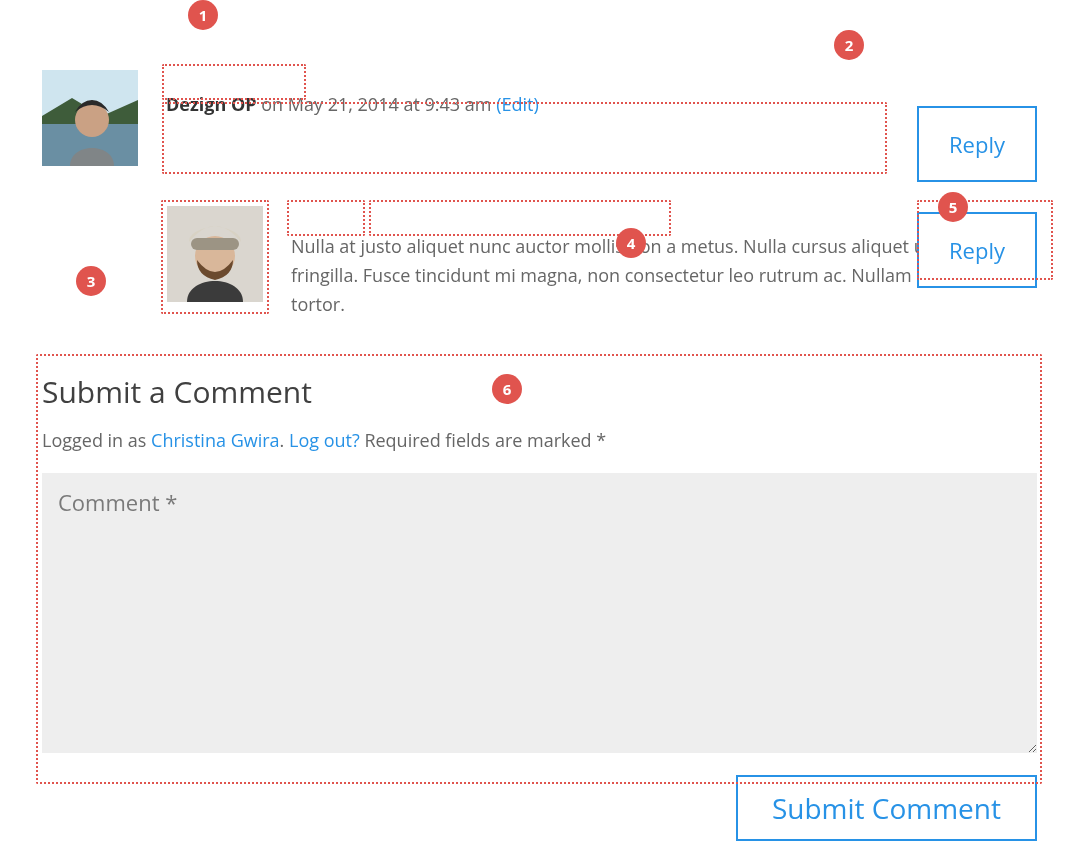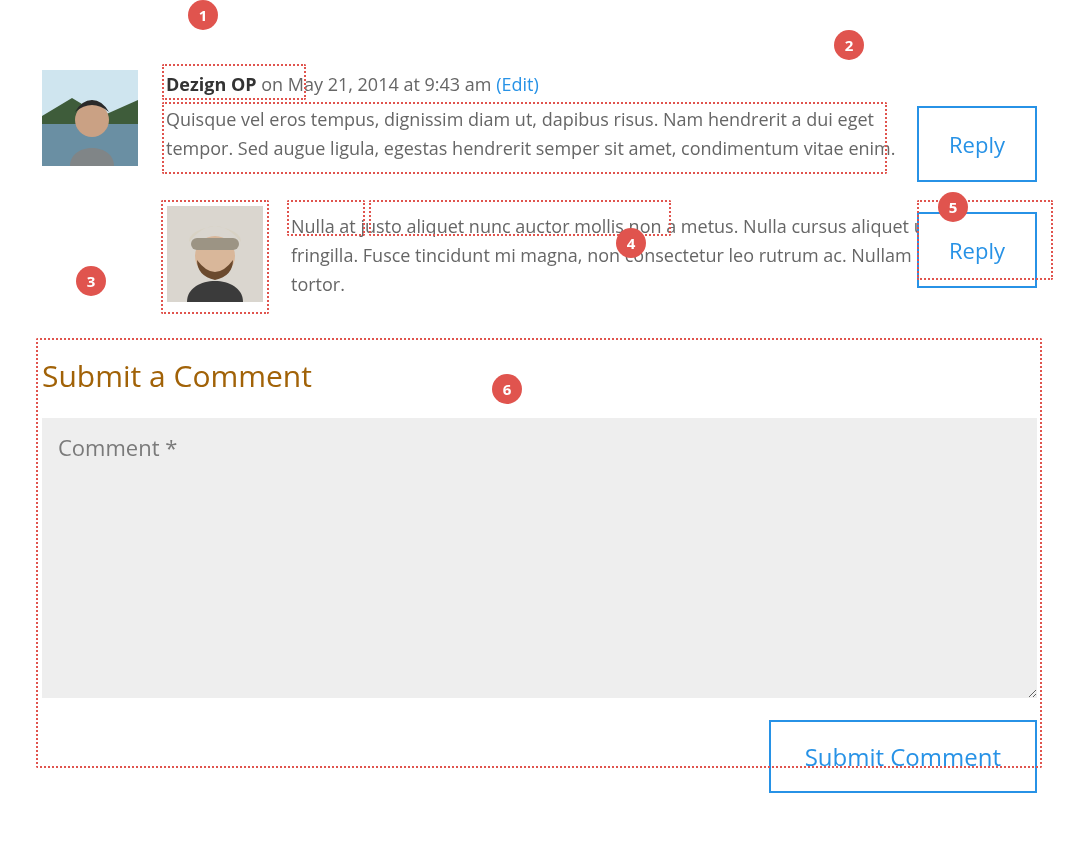--- a/index.html
+++ b/index.html
@@ -33,21 +33,21 @@
   .comment.child  { margin-left: 125px; margin-bottom: 30px; }
   .avatar {
     width: 96px;
     height: 96px;
     flex: 0 0 96px;
     margin-right: 28px;
     background: #b5b5b5;
     overflow: hidden;
   }
   .avatar svg { display:block; width:100%; height:100%; }
-  .comment-main { flex: 1 1 auto; min-width: 0; }
+  .comment-main { flex: 1 1 auto; min-width: 0; margin-top: 20px; }
   .meta { color: var(--muted); font-size: 18px; }
   .meta .author { font-weight: 700; color: var(--text); }
   .meta .edit { color: var(--link); cursor: pointer; }
   .comment-body {
     color: var(--muted);
     margin-top: 6px;
     padding-right: 140px; 
   }
   .reply-btn {
     position: absolute;
@@ -64,21 +64,21 @@
   .comment.child .reply-btn { top: 6px; }
   
   .respond {
     margin-top: 30px;
     padding: 2px 0 30px 0;
   }
   .respond h3 {
     font-weight: 500;
     font-size: 30px;
     margin: 18px 0 10px 0;
-    color: #a16207;
+    color: #404040;
   }
   .login-line { font-size: 18px; color: var(--muted); }
   .login-line a { color: var(--link); text-decoration: none; cursor: pointer; }
   .comment-field {
     display: block;
     width: 100%;
     height: 280px;
     margin-top: 18px;
     background: var(--field-bg);
     border: none;
@@ -87,22 +87,22 @@
     font-size: 22px;
     color: #333;
     resize: vertical;
   }
   .comment-field::placeholder { color: #7a7a7a; }
   .submit-row { display:flex; justify-content:flex-end; margin-top:22px; }
   .submit-btn {
     border: 2px solid var(--border);
     background: #fff;
     color: var(--link);
-    font-size: 24px;
-    padding: 18px 34px;
+    font-size: 28px;
+    padding: 12px 34px;
     cursor: pointer;
     font-family: inherit;
   }
   
   .annot {
     position: absolute;
     border: 2px dotted var(--accent);
     pointer-events: none;
     border-radius: 2px;
   }
@@ -142,21 +142,20 @@
         <path d="M28 96 C28 72 72 72 72 96 Z" fill="#808587"></path>
         <path d="M33 42 Q50 28 67 42 Q60 30 50 30 Q40 30 33 42 Z" fill="#2a2a2a"></path>
       </svg>
     </div>
     <div class="comment-main">
       <div class="meta">
         <span class="author">Dezign OP</span>
         <span>on May 21, 2014 at 9:43 am</span>
         <span class="edit">(Edit)</span>
       </div>
-      <div class="comment-body">Quisque vel eros tempus, dignissim diam ut, dapibus risus. Nam hendrerit a dui eget tempor. Sed augue ligula, egestas hendrerit semper sit amet, condimentum vitae enim.</div>
     </div>
     <button class="reply-btn">Reply</button>
 
     <span class="annot" style="left:120px; top:-6px; width:144px; height:36px;"></span>
     <span class="annot" style="left:120px; top:32px; width:725px; height:72px;"></span>
   </div>
 
   <span class="num" style="left:834px; top:30px;">2</span>
 
   <div class="comment child rel">
@@ -188,20 +187,23 @@
   <span class="num" style="left:616px; top:228px;">4</span>
   <span class="num" style="left:938px; top:192px;">5</span>
 
   <span class="num" style="left:492px; top:374px;">6</span>
 
   <div class="respond rel">
     <span class="annot" style="left:-6px; top:6px; width:1006px; height:430px;"></span>
 
     <h3>Submit a Comment</h3>
 
+    <div class="login-line">
+      <span>Logged in as </span><a>Christina Gwira</a><span>. </span><a>Log out?</a><span> Required fields are marked *</span>
+    </div>
 
     <textarea class="comment-field" placeholder="Comment *" style=""></textarea>
 
     <div class="submit-row">
       <button class="submit-btn">Submit Comment</button>
     </div>
   </div>
 
 </div>
 

